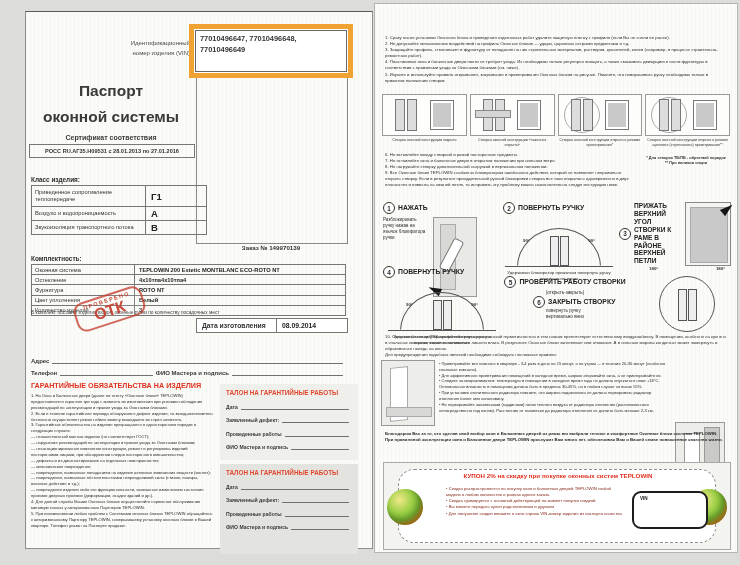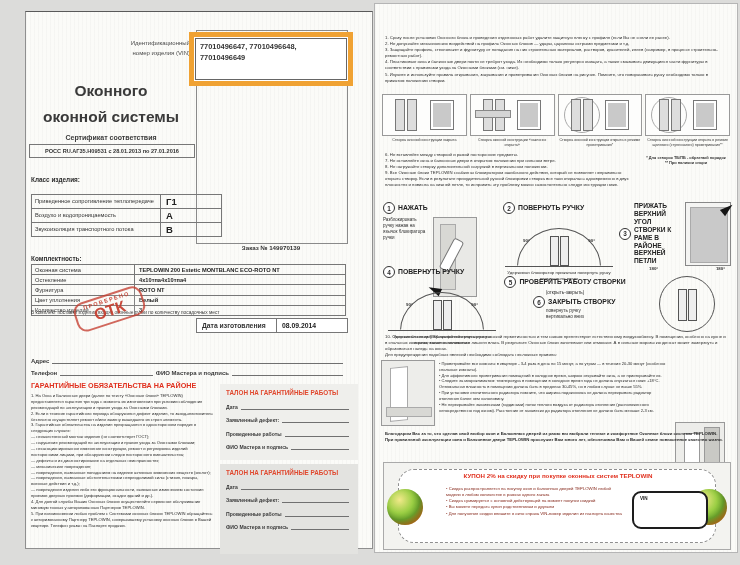--- a/index.html
+++ b/index.html
@@ -8,30 +8,30 @@
   .page{position:absolute;background:#fbfbf8;
         background-image:repeating-linear-gradient(90deg,rgba(120,120,120,.045) 0 1px,transparent 1px 4px)}
   #page-left{left:25px;top:11px;width:346px;height:536px;border:1px solid #8f8f8f;border-top-color:#5a5a5a}
   #page-right{left:374px;top:3px;width:362px;height:548px;border:1px solid #b5b5b5}
   .abs{position:absolute}
   .pre{white-space:pre-line}
 
   
   #vin-label{top:26px;left:58px;width:106px;text-align:right;font-size:6px;line-height:1.7;color:#4a4a4a}
   #right-tall-box{top:18px;left:170px;width:150px;height:212px;border:1px solid #8a8a8a}
-  #vin-frame{top:20px;left:163px;width:154px;height:44px;border:5px solid #f0a233;background:#fff}
+  #vin-frame{top:12px;left:163px;width:154px;height:44px;border:5px solid #f0a233;background:#fff}
   #vin-box{position:absolute;inset:1px;border:1px solid #666;font-size:7.4px;font-weight:bold;
            padding:2px 4px;line-height:1.55;color:#333}
   #doc-title{top:66px;left:4px;width:162px;text-align:center;font-size:15.5px;font-weight:bold;
              line-height:1.65;color:#3a3a3a}
   #cert-label{top:122px;left:4px;width:162px;text-align:center;font-size:7px;font-weight:bold;color:#3a3a3a}
   #cert-box{top:132px;left:3px;width:162px;border:1px solid #777;padding:3px 1px;text-align:center;
             font-size:5.6px;font-weight:bold;color:#333}
   #class-label{top:164px;left:5px;font-size:6.4px;font-weight:bold}
-  #class-table{top:182px;left:5px;width:191px;border-top:1px solid #777}
+  #class-table{top:173px;left:5px;width:176px;border-top:1px solid #777}
   .crow{display:flex;border:1px solid #777;border-top:none;align-items:stretch}
   .crow .cl{flex:1;padding:2.5px 3px;font-size:5.7px;line-height:1.35;color:#333}
   .crow .cv{width:50px;border-left:1px solid #777;font-size:9.5px;font-weight:bold;color:#222;
             display:flex;align-items:center;padding:1px 5px}
   #order-no{top:232px;left:170px;width:150px;text-align:center;font-size:6.2px;font-weight:bold;color:#333}
   #comp-label{top:243px;left:5px;font-size:6.4px;font-weight:bold}
   #comp-table{top:252px;left:5px;width:315px;border-top:1px solid #777}
   .prow{display:flex;border:1px solid #777;border-top:none}
   .prow .pl{width:96px;padding:1.6px 3px;font-size:5.7px;color:#333}
   .prow .pv{flex:1;border-left:1px solid #777;padding:1.6px 4px;font-size:5.7px;font-weight:bold;color:#222}
@@ -140,21 +140,21 @@
 <body>
 
 <div class="page" id="page-left">
   <div class="abs pre" id="vin-label">Идентификационный
 номер изделия (VIN)</div>
   <div class="abs" id="right-tall-box"></div>
   <div class="abs" id="vin-frame">
     <div class="pre" id="vin-box">77010496647,  77010496648,
 77010496649</div>
   </div>
-  <div class="abs pre" id="doc-title">Оконного
+  <div class="abs pre" id="doc-title">Паспорт
 оконной системы</div>
   <div class="abs" id="cert-label">Сертификат соответствия</div>
   <div class="abs" id="cert-box">РОСС RU.АГ35.Н09531 с 28.01.2013 по 27.01.2016</div>
 
   <div class="abs" id="class-label">Класс изделия:</div>
   <div class="abs" id="class-table">
     <div class="crow">
       <div class="cl">Приведенное сопротивление теплопередаче</div>
       <div class="cv">Г1</div>
     </div>
@@ -207,21 +207,21 @@
     <span>Адрес</span>
     <span class="uline u3"></span>
   </div>
   <div class="abs formline" id="phone-line">
     <span>Телефон</span>
     <span class="uline u1"></span>
     <span>ФИО Мастера и подпись</span>
     <span class="uline u2"></span>
   </div>
 
-  <div class="abs" id="warranty-title">ГАРАНТИЙНЫЕ  ОБЯЗАТЕЛЬСТВА  НА  РАЙОНЕ</div>
+  <div class="abs" id="warranty-title">ГАРАНТИЙНЫЕ  ОБЯЗАТЕЛЬСТВА  НА  ИЗДЕЛИЯ</div>
   <div class="abs pre" id="warranty-text">1. На Окна и Балконные двери (далее по тексту «Оконные блоки» TEPLOWIN) предоставляется гарантия три года с момента их изготовления при условии соблюдения рекомендаций по эксплуатации и правил ухода за Оконными блоками.
 2. Если в течение гарантийного периода обнаружился дефект изделия, то завод-изготовитель бесплатно осуществляет ремонт и/или замену вышедшего из строя элемента.
 3. Гарантийные обязательства на изделия прекращаются в одностороннем порядке в следующих случаях:
 — некачественный монтаж изделия (не соответствует ГОСТ);
 — нарушение рекомендаций по эксплуатации и правил ухода за Оконными блоками;
 — несанкционированное изменение конструкции, ремонт и регулировка изделий посторонними лицами, при обнаружении следов постороннего вмешательства;
 — дефекты и их диагностирование на отдельных неисправностях;
 — механические повреждения;
 — повреждения, вызванные попаданием на изделие активных химических веществ (кислот);
 — повреждения, вызванные обстоятельствами непреодолимой силы (стихия, пожары, военные действия и т.д.);

